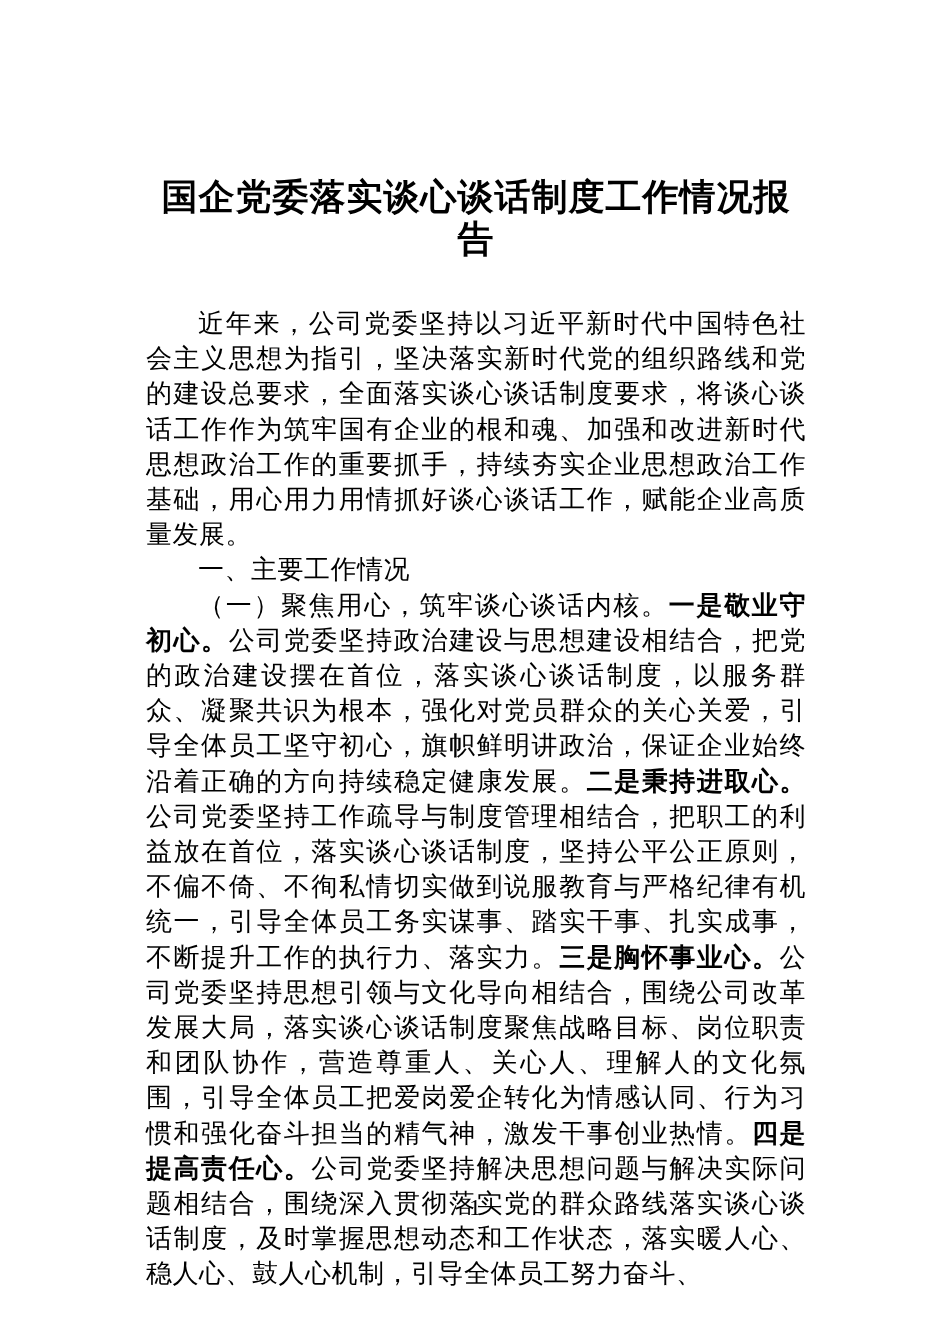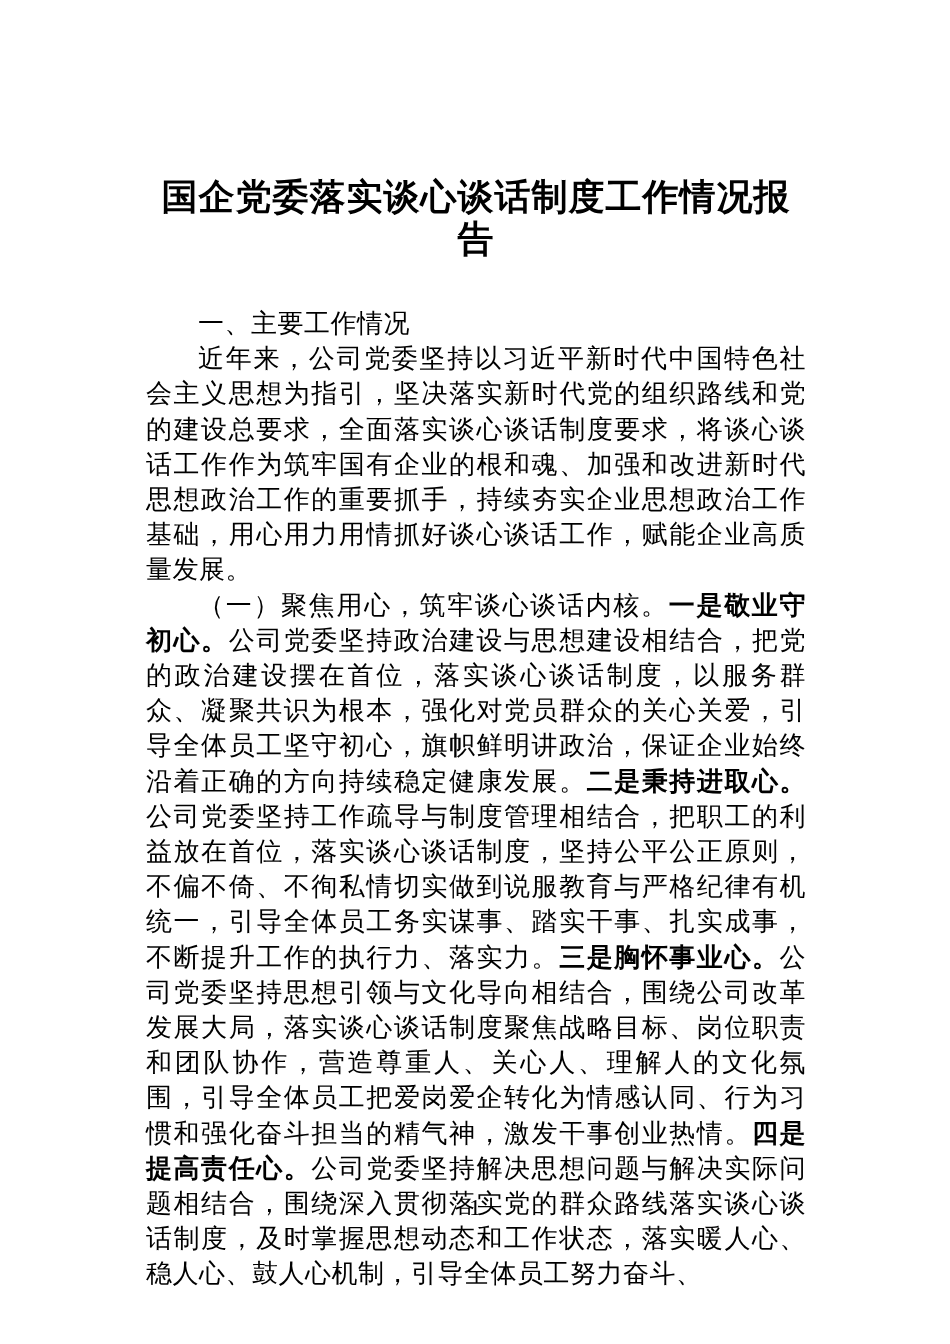--- a/index.html
+++ b/index.html
@@ -59,20 +59,20 @@
   }
 </style>
 </head>
 <body>
 
 <div class="page">
 
   <h1 class="doc-title">国企党委落实谈心谈话制度工作情况报告</h1>
 
   <div class="doc-body">
+      <p class="para"><span class="run">近年来，公司党委坚持以习近平新时代中国特色社会主义思想为指引，坚决落实新时代党的组织路线和党的建设总要求，全面落实谈心谈话制度要求，将谈心谈话工作作为筑牢国有企业的根和魂、加强和改进新时代思想政治工作的重要抓手，持续夯实企业思想政治工作基础，用心用力用情抓好谈心谈话工作，赋能企业高质量发展。</span></p>
       <p class="para"><span class="run">一、主要工作情况</span></p>
-      <p class="para"><span class="run">近年来，公司党委坚持以习近平新时代中国特色社会主义思想为指引，坚决落实新时代党的组织路线和党的建设总要求，全面落实谈心谈话制度要求，将谈心谈话工作作为筑牢国有企业的根和魂、加强和改进新时代思想政治工作的重要抓手，持续夯实企业思想政治工作基础，用心用力用情抓好谈心谈话工作，赋能企业高质量发展。</span></p>
       <p class="para"><span class="run">（一）聚焦用心，筑牢谈心谈话内核。</span><span class="run bold">一是敬业守初心。</span><span class="run">公司党委坚持政治建设与思想建设相结合，把党的政治建设摆在首位，落实谈心谈话制度，以服务群众、凝聚共识为根本，强化对党员群众的关心关爱，引导全体员工坚守初心，旗帜鲜明讲政治，保证企业始终沿着正确的方向持续稳定健康发展。</span><span class="run bold">二是秉持进取心。</span><span class="run">公司党委坚持工作疏导与制度管理相结合，把职工的利益放在首位，落实谈心谈话制度，坚持公平公正原则，不偏不倚、不徇私情切实做到说服教育与严格纪律有机统一，引导全体员工务实谋事、踏实干事、扎实成事，不断提升工作的执行力、落实力。</span><span class="run bold">三是胸怀事业心。</span><span class="run">公司党委坚持思想引领与文化导向相结合，围绕公司改革发展大局，落实谈心谈话制度聚焦战略目标、岗位职责和团队协作，营造尊重人、关心人、理解人的文化氛围，引导全体员工把爱岗爱企转化为情感认同、行为习惯和强化奋斗担当的精气神，激发干事创业热情。</span><span class="run bold">四是提高责任心。</span><span class="run">公司党委坚持解决思想问题与解决实际问题相结合，围绕深入贯彻落实党的群众路线落实谈心谈话制度，及时掌握思想动态和工作状态，落实暖人心、稳人心、鼓人心机制，引导全体员工努力奋斗、</span></p>
     </div>
 
   <div class="page-number">1</div>
 
 </div>
 
 </body></html>

